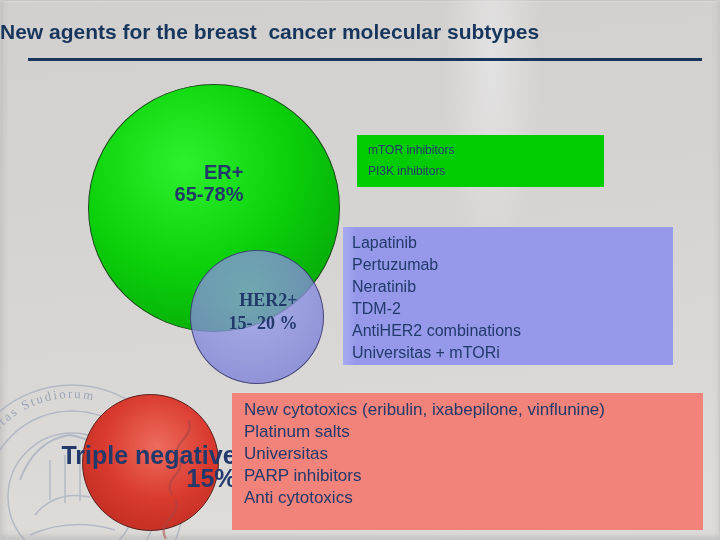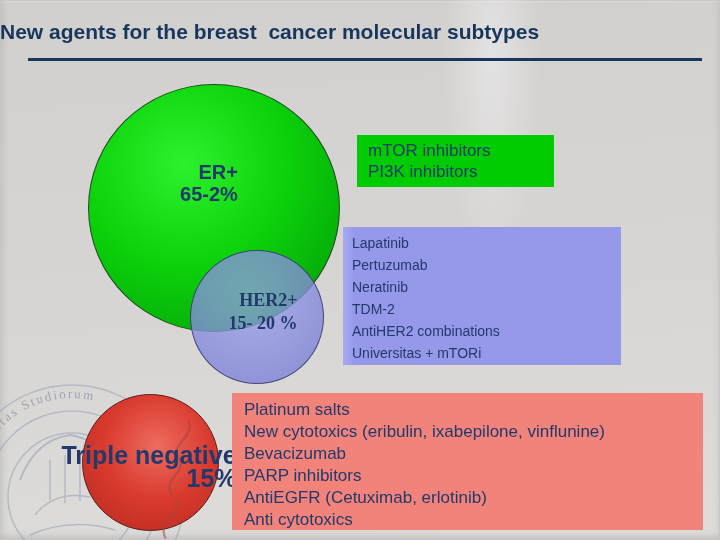--- a/index.html
+++ b/index.html
@@ -44,28 +44,28 @@
   }
   .vlabel {
     position:absolute; z-index:4; text-align:right; font-weight:bold;
     color:var(--label-navy); white-space:nowrap;
   }
   .er-label  { left:209px; top:161px; transform:translateX(-50%); font-size:20px; line-height:22px; }
   .her2-label{ left:263px; top:289px; transform:translateX(-50%); font-size:18px; line-height:23px;font-family:Liberation Serif, serif; }
   .tn-label  { left:149px; top:444px; transform:translateX(-50%); font-size:25px; line-height:23px; }
   .box { position:absolute; z-index:5; color:var(--label-navy); }
   .er-box {
-    left:357px; top:135px; width:197px; height:52px;
+    left:357px; top:135px; width:247px; height:52px;
     background:var(--er-box-green);
-    font-size:17px; line-height:21px; padding:5px 0 0 11px;
+    font-size:12px; line-height:21px; padding:5px 0 0 11px;
   }
   .her2-box {
-    left:343px; top:227px; width:278px; height:138px;
+    left:343px; top:227px; width:330px; height:138px;
     background:linear-gradient(90deg, #a7aaf1 0%, var(--her2-periwinkle) 4%);
-    font-size:14px; line-height:22px; padding:5px 0 8px 9px;
+    font-size:16px; line-height:22px; padding:5px 0 8px 9px;
   }
   .tn-box {
     left:232px; top:393px; width:471px; height:137px;
     background:var(--tn-pink);
     font-size:17px; line-height:22px; padding:6px 0 0 12px;
   }
   .seal   { position:absolute; left:0; top:365px; z-index:0; }
   .script { position:absolute; left:150px; top:418px; z-index:3; opacity:.5; transform:rotate(8deg); }
 </style>
 </head>
@@ -99,21 +99,21 @@
 
   <svg class="script" width="60" height="125" viewBox="0 0 60 125">
     <g stroke="#a34444" stroke-width="2.5" fill="none">
       <path d="M30 2 C40 18 14 26 26 42 C36 54 12 62 24 78"></path>
       <path d="M28 82 C38 96 12 106 24 122"></path>
     </g>
   </svg>
 
   <div class="vlabel er-label">
     <div>ER+</div>
-    <div>65-2%</div>
+    <div>65-78%</div>
   </div>
 
   <div class="vlabel her2-label">
     <div>HER2+</div>
     <div>15- 20 %</div>
   </div>
 
   <div class="vlabel tn-label">
     <div>Triple negative</div>
     <div>15%</div>
@@ -125,24 +125,23 @@
     </div>
   <div class="box her2-box">
       <div class="line">Lapatinib</div>
       <div class="line">Pertuzumab</div>
       <div class="line">Neratinib</div>
       <div class="line">TDM-2</div>
       <div class="line">AntiHER2 combinations</div>
       <div class="line">Universitas + mTORi</div>
     </div>
   <div class="box tn-box">
+      <div class="line">New cytotoxics (eribulin, ixabepilone, vinflunine)</div>
       <div class="line">Platinum salts</div>
-      <div class="line">New cytotoxics (eribulin, ixabepilone, vinflunine)</div>
-      <div class="line">Bevacizumab</div>
+      <div class="line">Universitas</div>
       <div class="line">PARP inhibitors</div>
-      <div class="line">AntiEGFR (Cetuximab, erlotinib)</div>
       <div class="line">Anti cytotoxics</div>
     </div>
 
   <h1 class="title">New agents for the breast  cancer molecular subtypes</h1>
   <div class="underline"></div>
 
 </div>
 
 </body></html>

